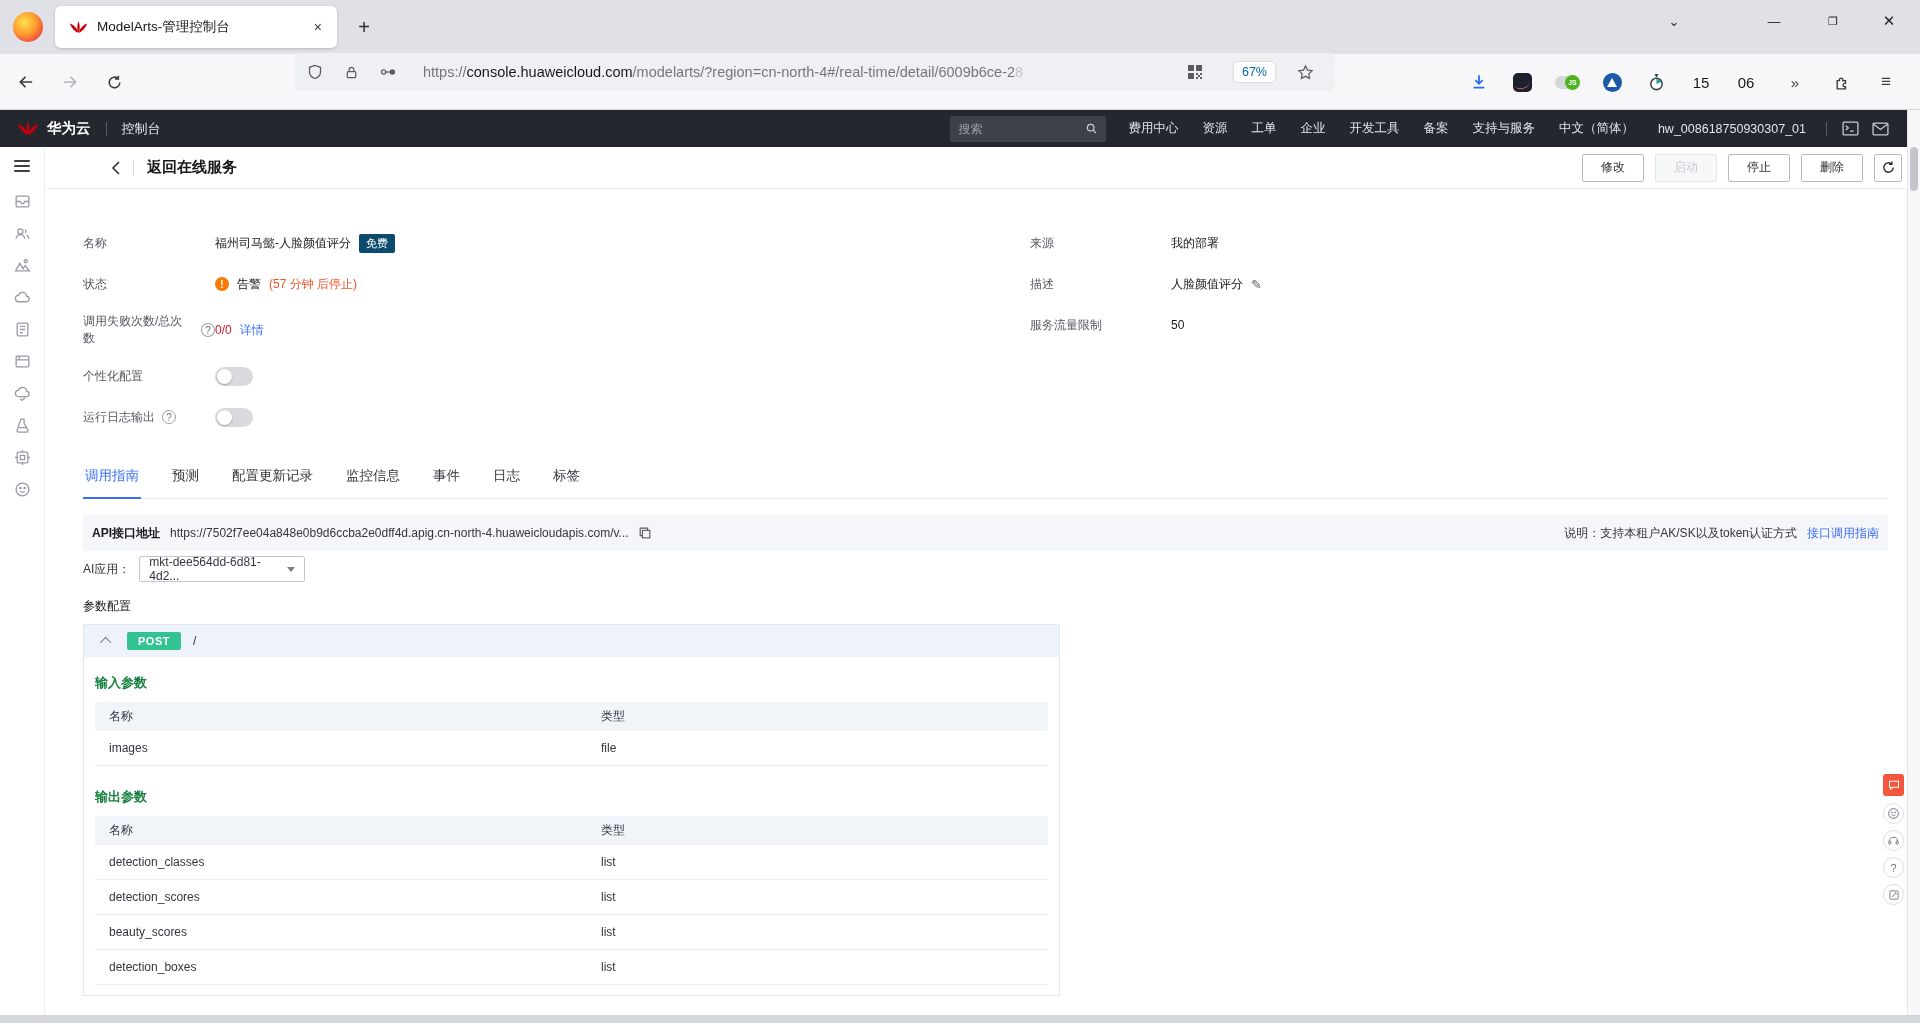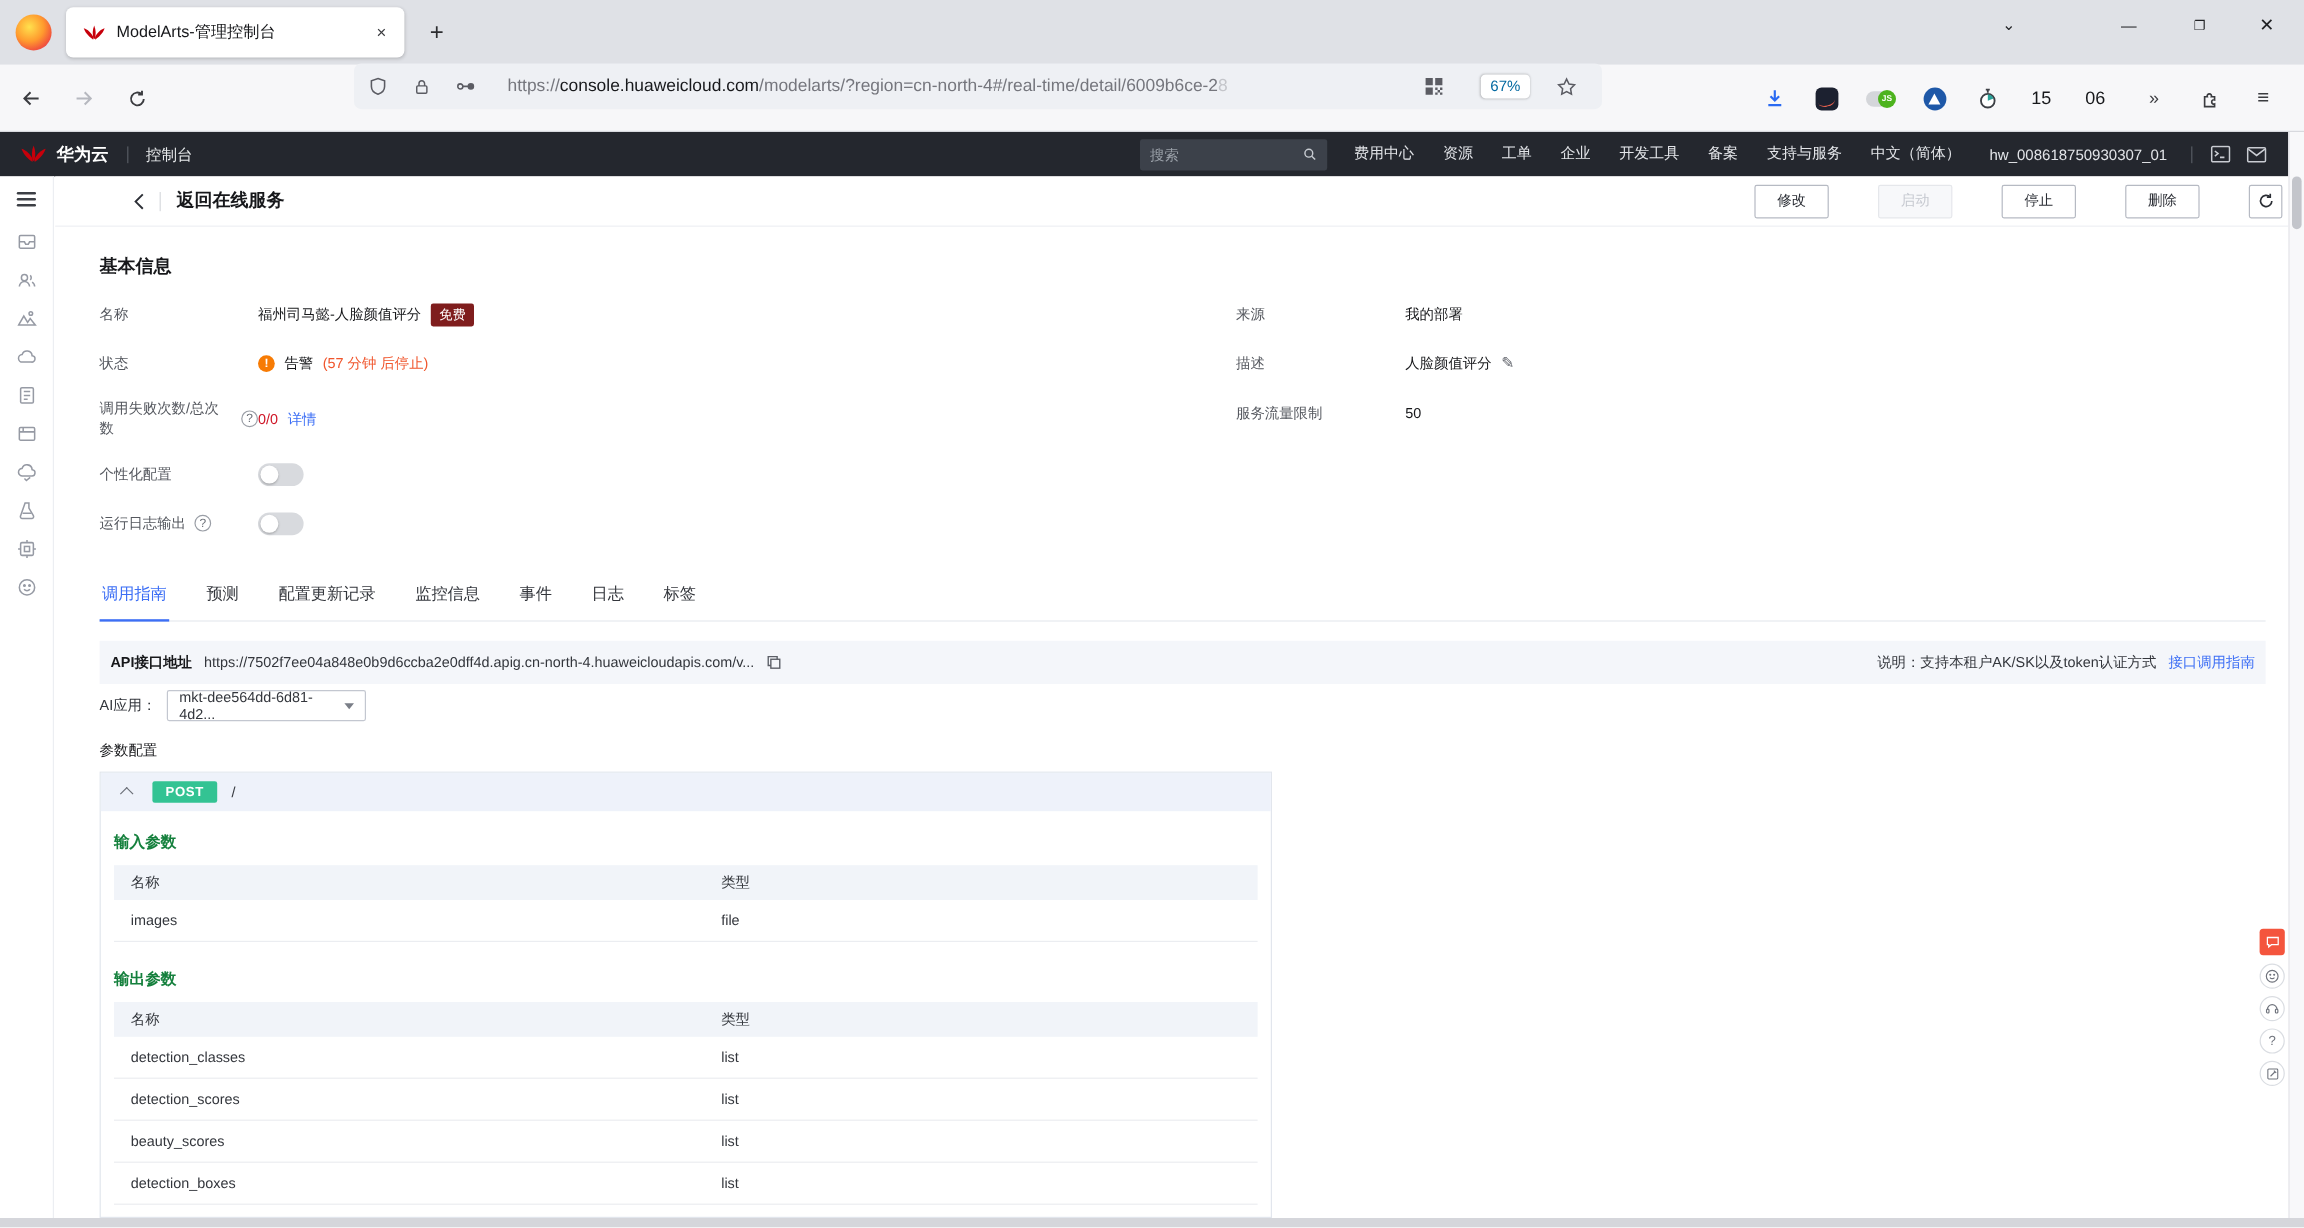--- a/index.html
+++ b/index.html
@@ -63,21 +63,21 @@
   .hw-nav-item { font-size:12.5px; color:#e3e5e9; padding:0 12px; white-space:nowrap; }
   .hw-vbar { width:1px; height:14px; background:#565b63; margin:0 8px; }
   .hw-ic { width:30px; height:22px; display:flex; align-items:center; justify-content:center; color:#c9ccd2; }
 
   
   .titlebar { position:absolute; left:46px; top:147px; width:1861px; height:42px; background:#fff;
     border-bottom:1px solid #eceef2; display:flex; align-items:center; }
   .back-chev { margin-left:64px; color:#2c2f36; }
   .tb-div { width:1px; height:16px; background:#d8dade; margin:0 13px 0 11px; }
   .page-title { font-size:15px; font-weight:bold; color:#17181b; }
-  .tb-btns { margin-left:auto; display:flex; align-items:center; padding-right:5px;gap:30px; }
+  .tb-btns { margin-left:auto; display:flex; align-items:center; padding-right:5px; }
   .btn { height:28px; padding:0 18px; border:1px solid #b6bac3; border-radius:2px; background:#fff; font-size:12px;
     color:#2b2e35; display:flex; align-items:center; justify-content:center; margin-left:11px; }
   .btn.disabled { color:#c6c9d0; border-color:#e5e7eb; background:#f7f8fa; }
   .btn-refresh { width:28px; padding:0; }
 
   
   .sidebar { position:absolute; left:0; top:147px; width:45px; height:868px; background:#fff; border-right:1px solid #eceef2; }
   .sb-burger { margin:13px auto 0; width:16px; display:flex; flex-direction:column; gap:3px; }
   .sb-burger i { height:2px; background:#3c3f45; border-radius:1px; }
   .sb-icons { margin-top:21px; display:flex; flex-direction:column; align-items:center; gap:15px; color:#969aa4; }
@@ -86,21 +86,21 @@
   .content { position:absolute; left:46px; top:189px; width:1861px; height:826px; background:#fff;
     padding:24px 19px 0 37px; font-size:12px; }
   .section-title { font-size:15px; font-weight:bold; color:#17181b; }
   .info { display:flex; margin-top:18px; }
   .info-left { width:947px; flex-shrink:0; }
   .info-right { flex:1; }
   .irow { display:flex; align-items:center; min-height:24px; margin-bottom:17px; }
   .ilabel { width:132px; flex-shrink:0; color:#55585f; display:flex; align-items:center; gap:7px; }
   .info-right .ilabel { width:141px; }
   .ival { display:flex; align-items:center; gap:8px; color:#17181b; }
-  .badge-free { background:#7f1d1d; color:#fff; font-size:11px; padding:2px 7px; border-radius:2px; }
+  .badge-free { background:#0c4a6e; color:#fff; font-size:11px; padding:2px 7px; border-radius:2px; }
   .warn-dot { width:14px; height:14px; border-radius:50%; background:#f77b04; color:#fff; font-size:10px; font-weight:bold;
     display:flex; align-items:center; justify-content:center; }
   .status-note { color:#f0552c; }
   .red-num { color:#cf1627; }
   .link { color:#3d6ff5; }
   .help-circ { width:14px; height:14px; border-radius:50%; border:1px solid #9a9ea6; color:#6b6f77; font-size:10px;
     display:flex; align-items:center; justify-content:center; }
   .toggle { width:38px; height:19px; border-radius:10px; background:#d8dade; position:relative; }
   .toggle::after { content:""; position:absolute; left:2px; top:2px; width:15px; height:15px; border-radius:50%;
     background:#fff; box-shadow:0 1px 2px rgba(0,0,0,.25); }
@@ -379,21 +379,20 @@
         <circle cx="8" cy="8" r="6"></circle>
         <circle cx="6" cy="6.5" r=".6" fill="currentColor"></circle>
         <circle cx="10" cy="6.5" r=".6" fill="currentColor"></circle>
         <path d="M5.7 9.5a3 3 0 0 0 4.6 0"></path>
       </svg>
   </div>
 </div>
 
 <div class="content">
 
-  <div class="section-title">基本信息</div>
 
   <div class="info">
     <div class="info-left">
       <div class="irow">
         <span class="ilabel">名称</span>
         <span class="ival">
           <span>福州司马懿-人脸颜值评分</span>
           <span class="badge-free">免费</span>
         </span>
       </div>

